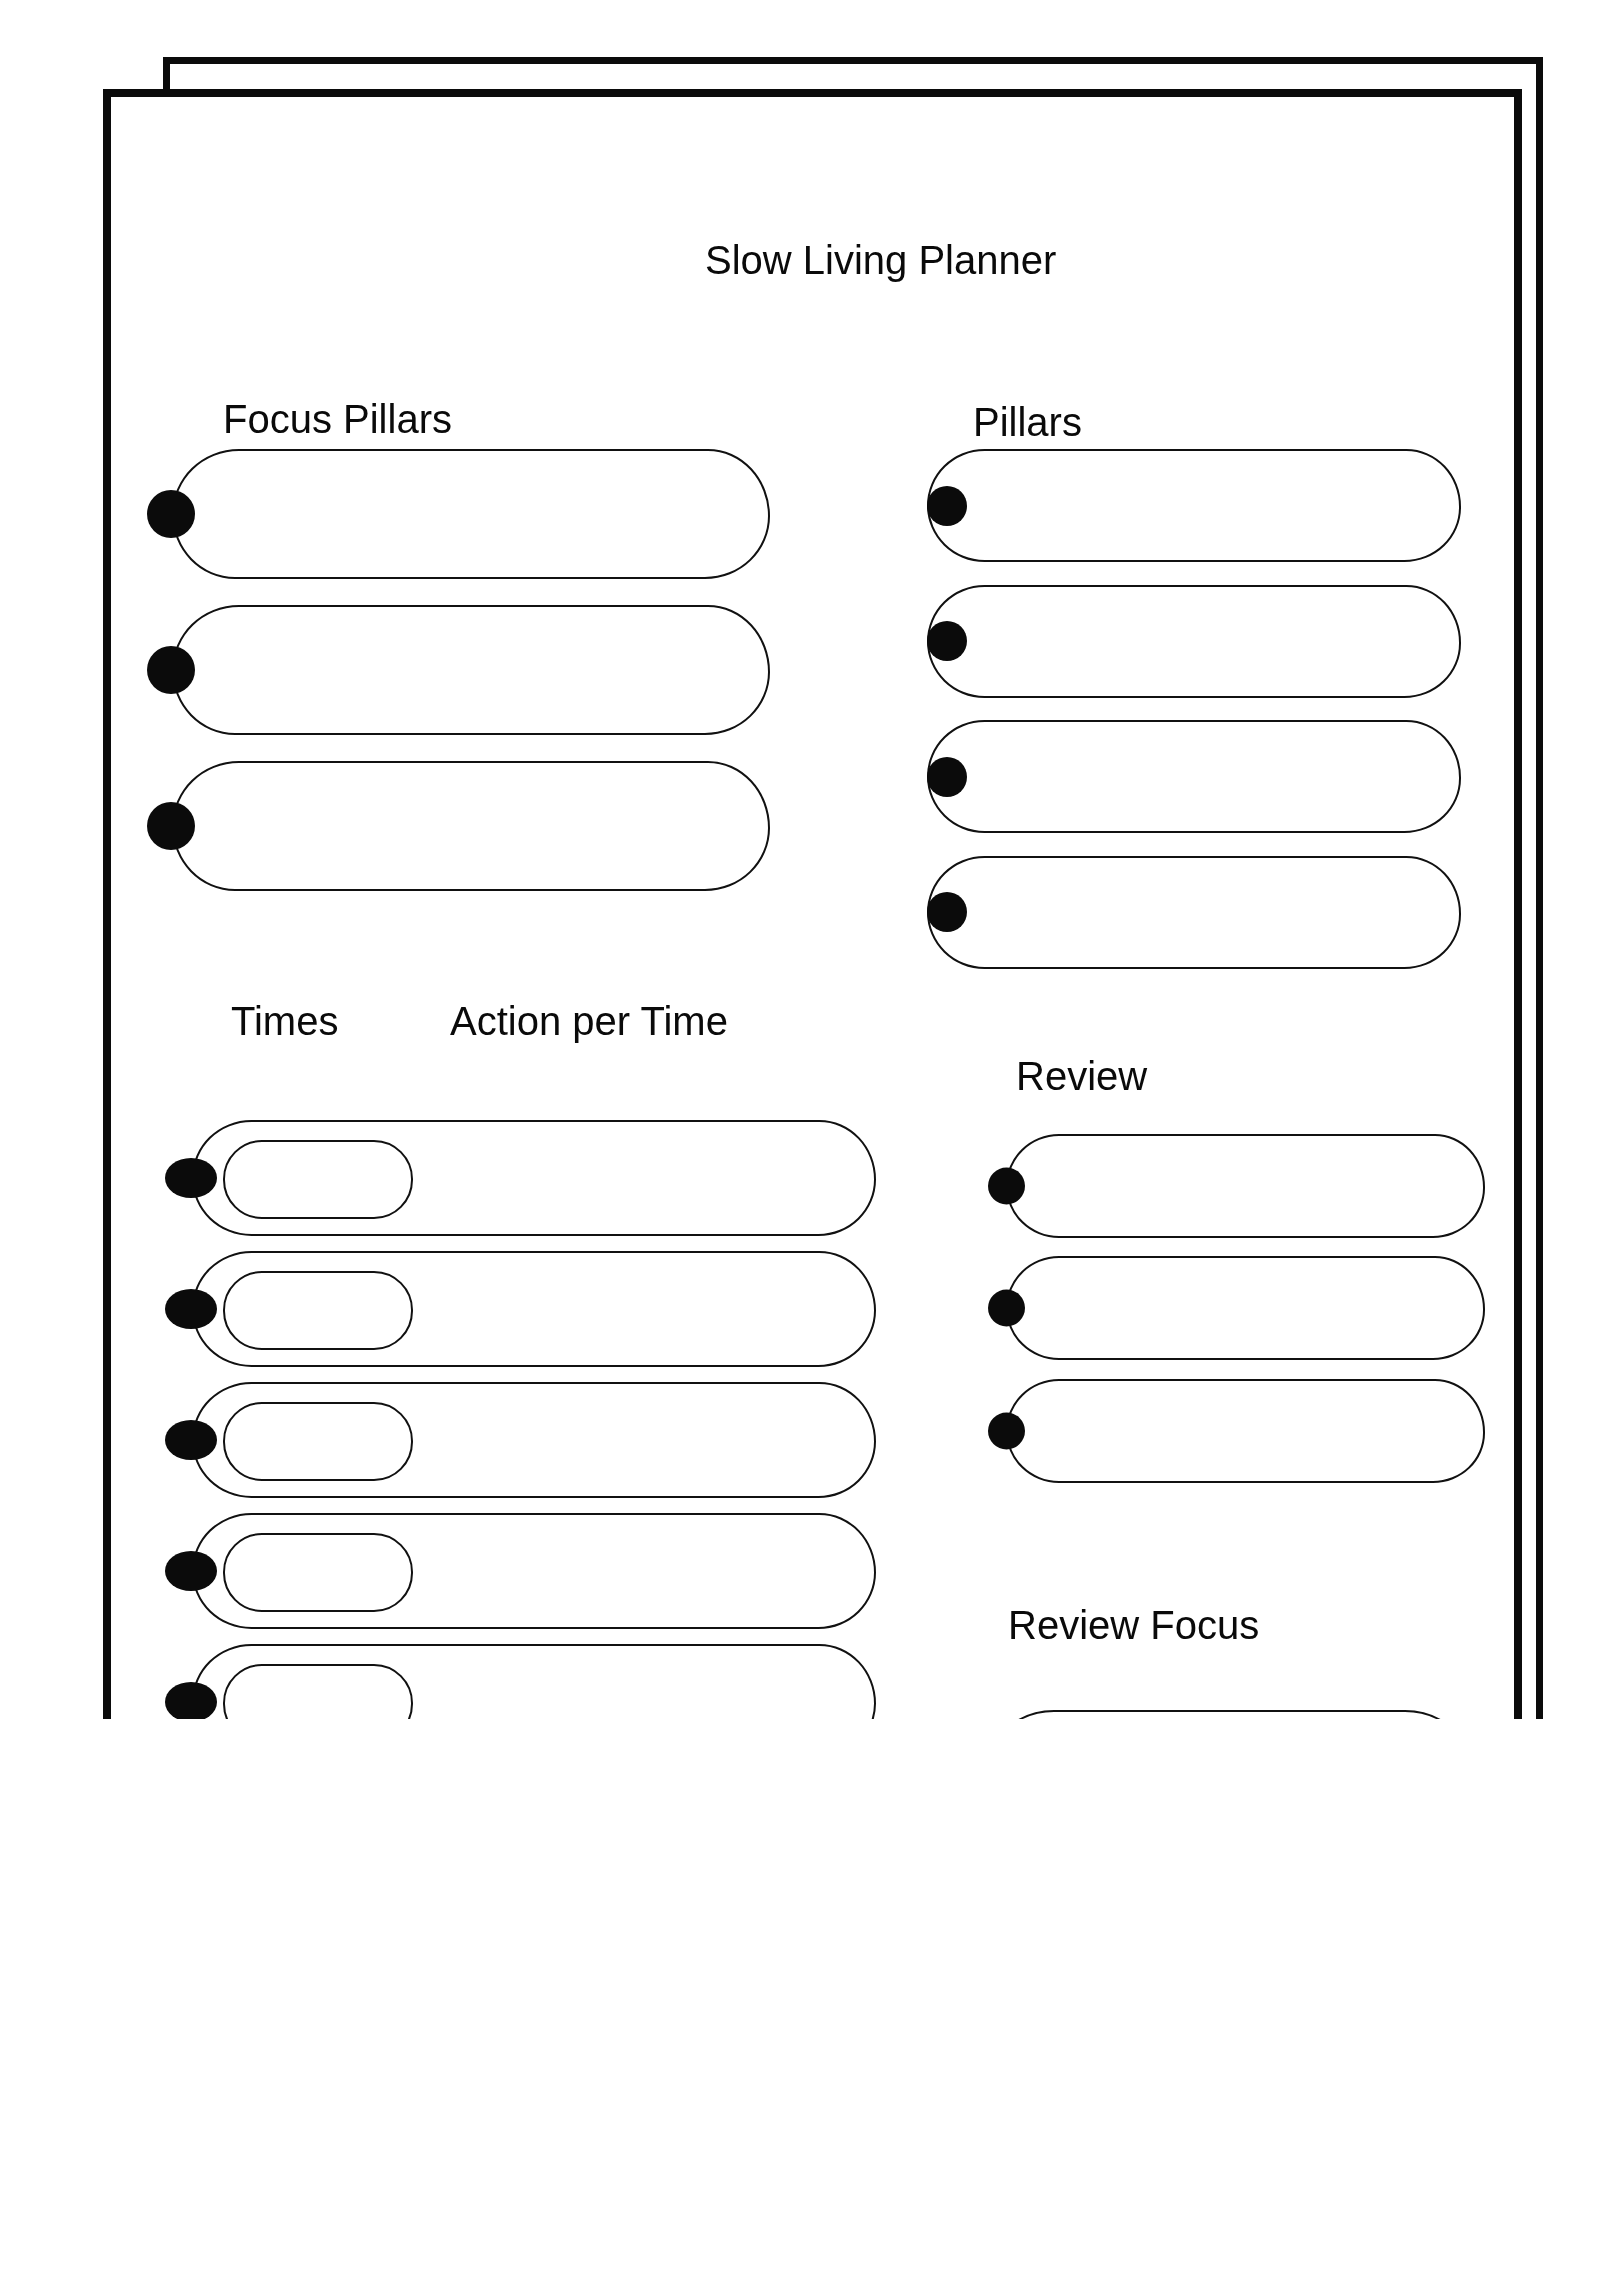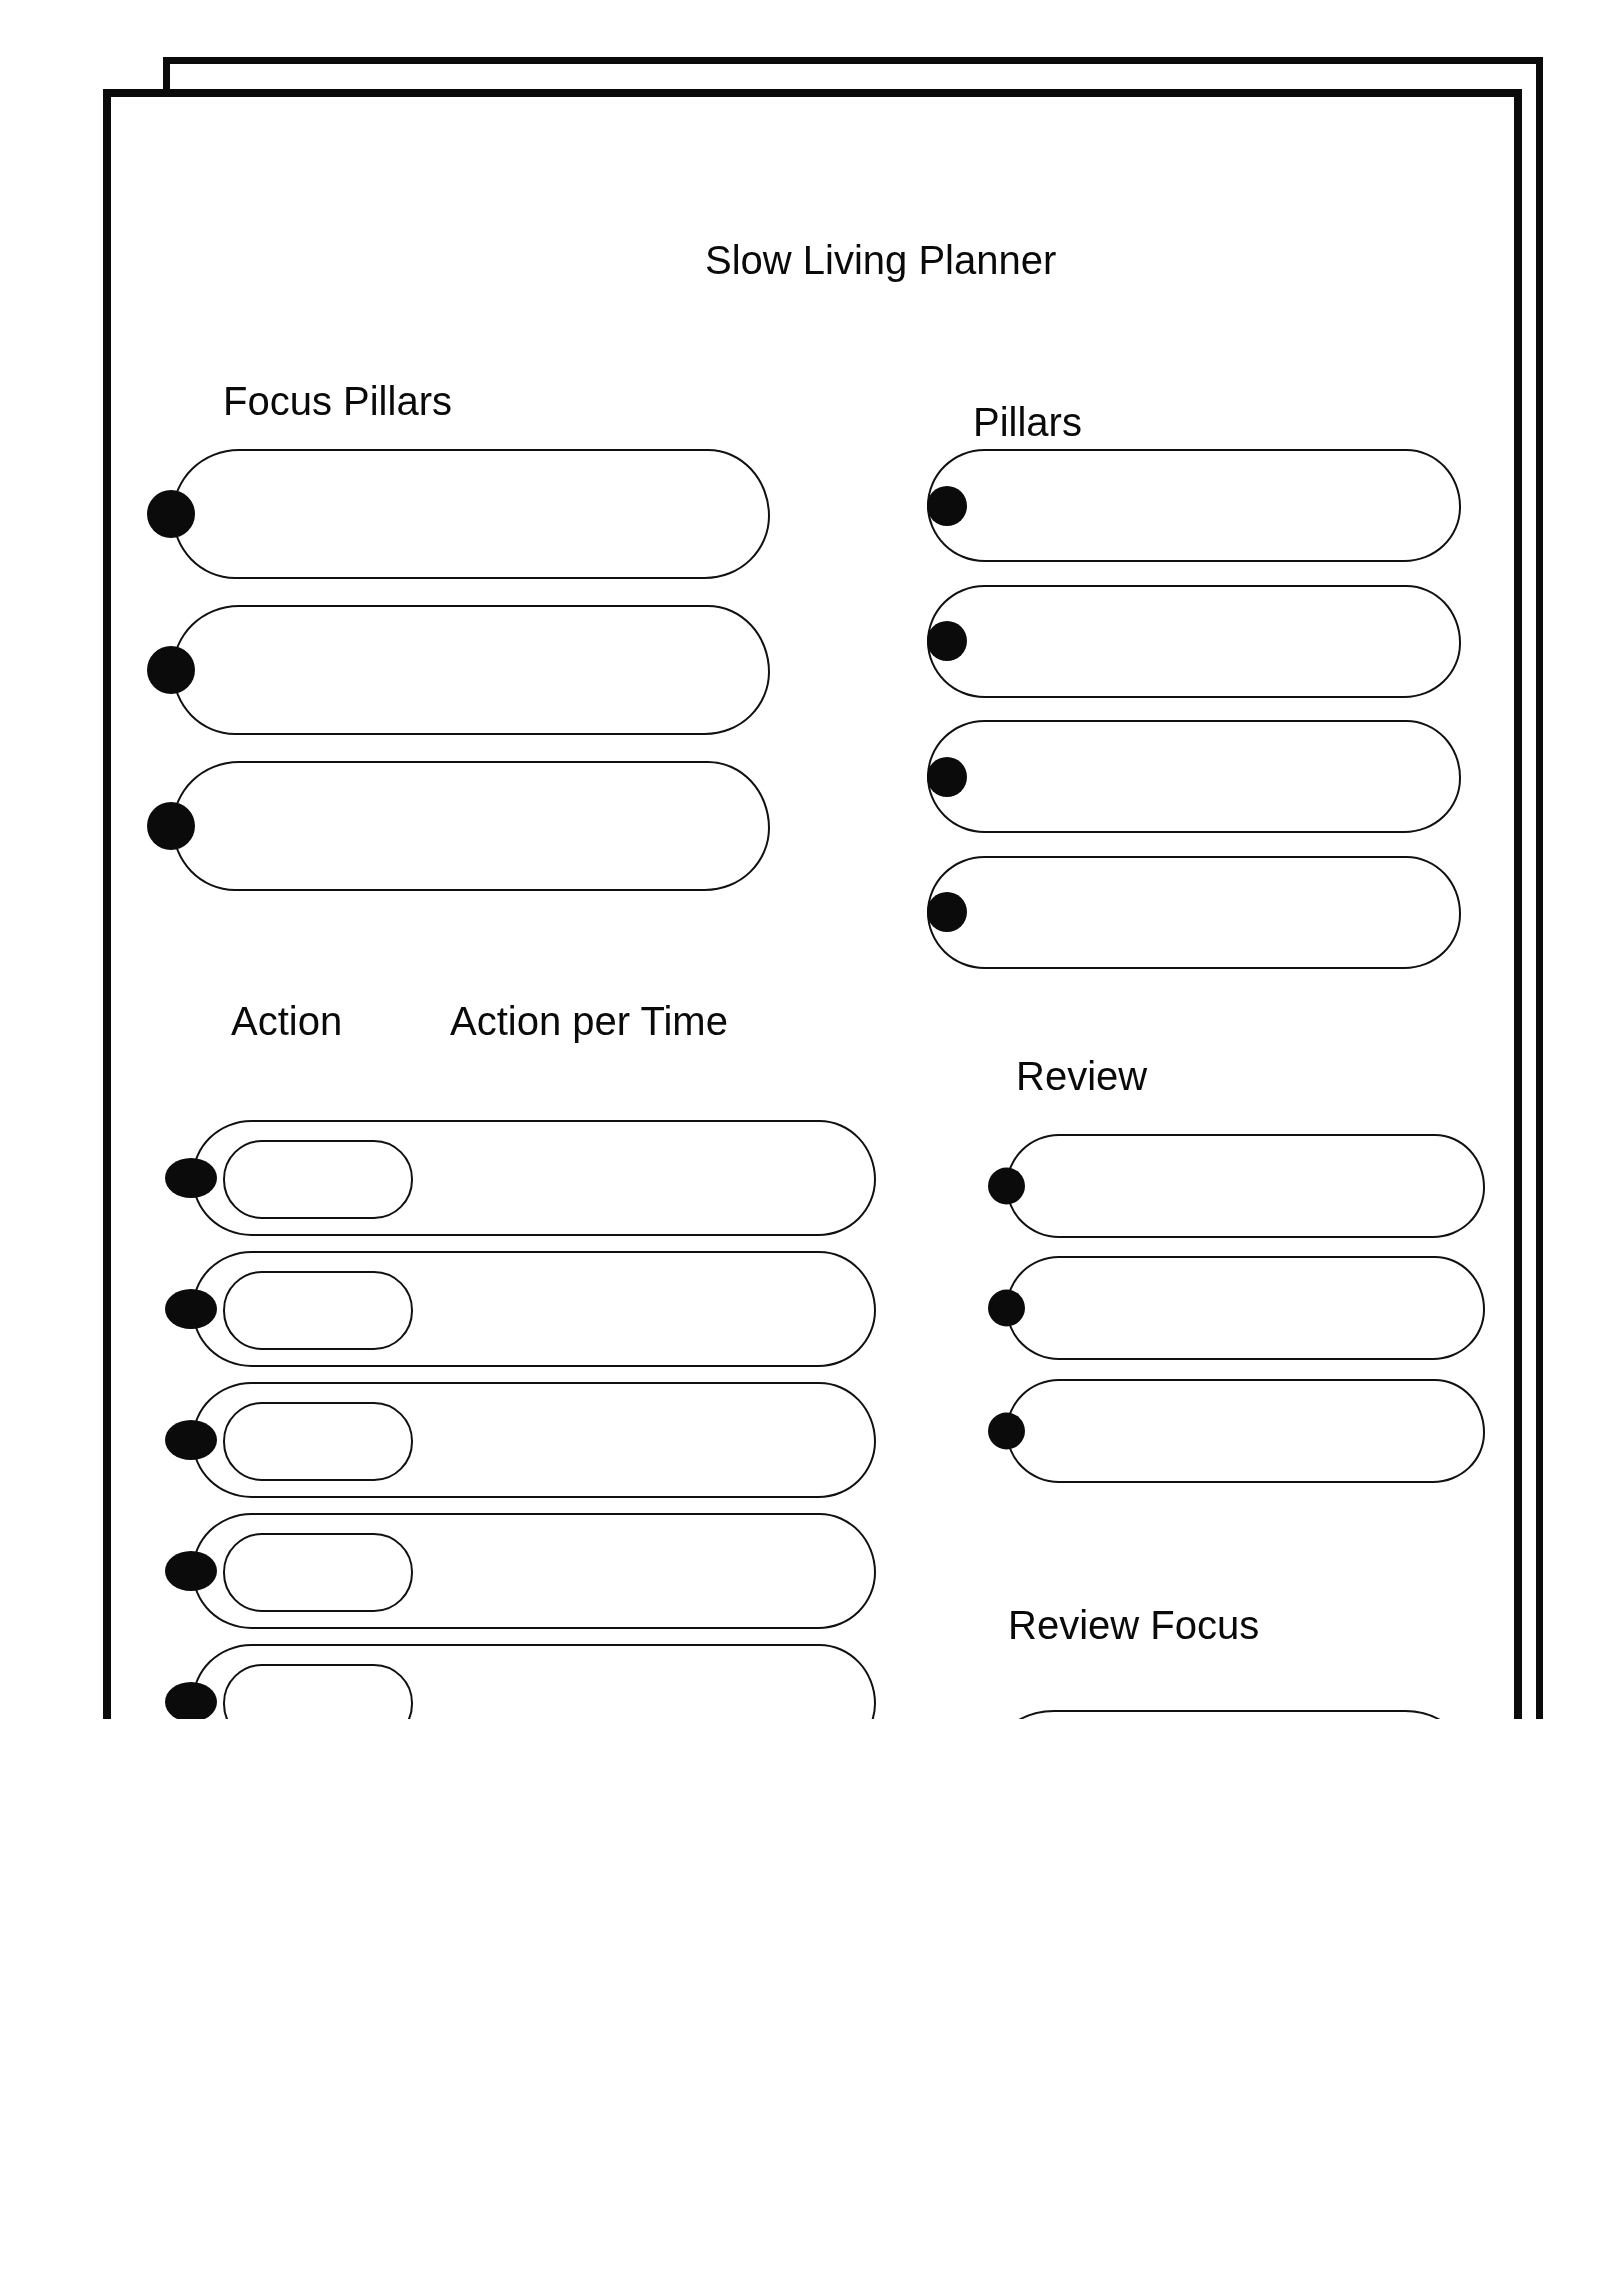--- a/index.html
+++ b/index.html
@@ -17,21 +17,21 @@
     left:163px;top:57px;width:1380px;height:2065px;
     border:7.5px solid #0b0b0b;
   }
   #front-sheet{
     left:103px;top:89px;width:1419px;height:2093px;
     border:8.3px solid #0b0b0b;
   }
   
   .txt{position:absolute;white-space:nowrap;line-height:1;font-size:40px;}
   #title{left:705px;top:240px;}
-  #h-focus{left:223px;top:381px;}
+  #h-focus{left:223px;top:399px;}
   #h-criteria{left:973px;top:402px;}
   #h-times{left:231px;top:1001px;}
   #h-action{left:450px;top:1001px;text-align:right;}
   #h-reflect{left:1016px;top:1056px;}
   #h-review{left:1008px;top:1605px;}
   
   .col{position:absolute;display:flex;flex-direction:column;}
   .pill{position:relative;box-sizing:border-box;background:#ffffff;border:2.5px solid #111111;}
   .dot{position:absolute;background:#0b0b0b;border-radius:50%;top:50%;transform:translateY(-50%);}
   
@@ -64,21 +64,21 @@
 
 <div id="canvas">
 
   <div class="sheet" id="back-sheet"></div>
   <div class="sheet" id="front-sheet"></div>
 
   <div class="txt" id="title">Slow Living Planner</div>
 
   <div class="txt" id="h-focus">Focus Pillars</div>
   <div class="txt" id="h-criteria">Pillars</div>
-  <div class="txt" id="h-times">Action</div>
+  <div class="txt" id="h-times">Times</div>
   <div class="txt" id="h-action">Action per Time</div>
   <div class="txt" id="h-reflect">Review</div>
   <div class="txt" id="h-review">Review Focus</div>
 
   <div class="col" id="focus-col">
   <div class="pill focus-pill">
     <span class="dot"></span>
   </div>
 
   <div class="pill focus-pill">

